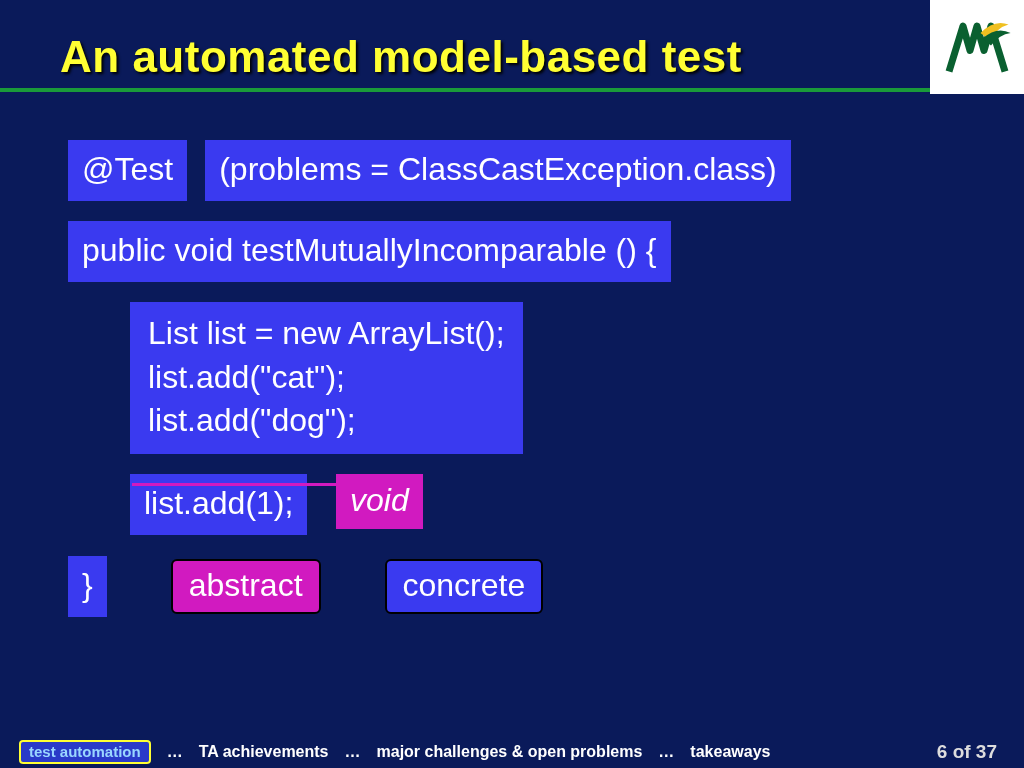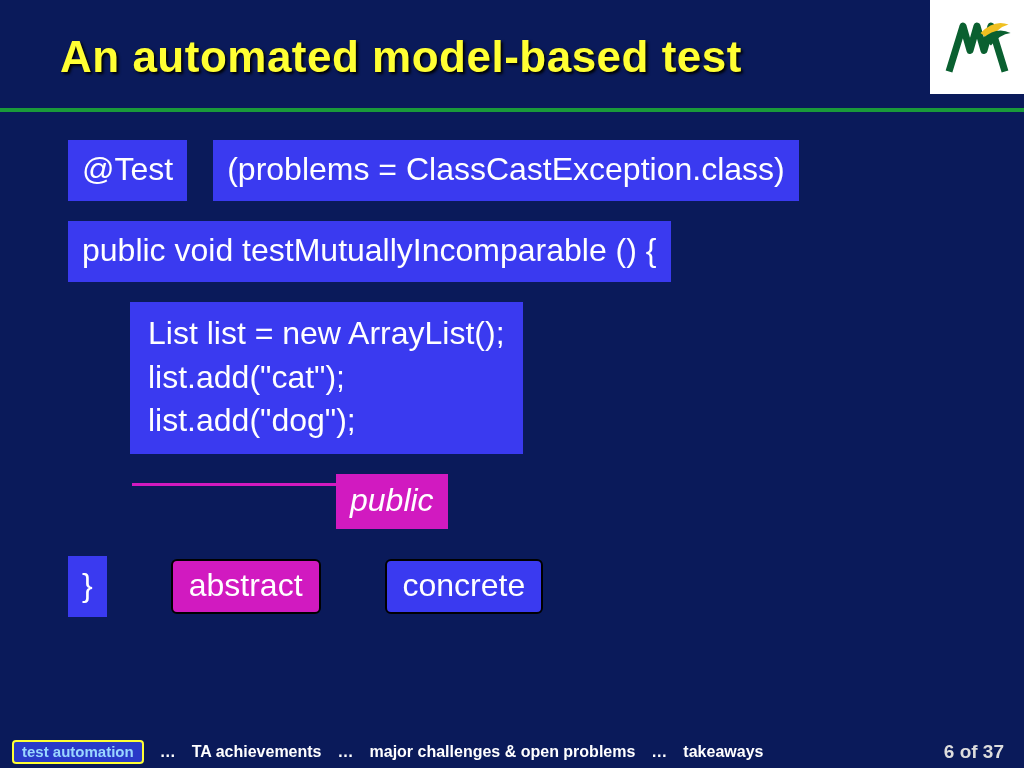--- a/index.html
+++ b/index.html
@@ -5,21 +5,21 @@
   * { margin: 0; padding: 0; box-sizing: border-box; }
   html, body { width: 1024px; height: 768px; overflow: hidden; }
   body {
     background: #0a1a5a;
     font-family: "Segoe UI", Arial, sans-serif;
     position: relative;
     color: #fff;
   }
   .header {
     position: relative;
-    height: 112px;
+    height: 92px;
     border-bottom: 4px solid #1a9a3a;
   }
   .title {
     font-size: 44px;
     font-weight: 600;
     color: #ffff33;
     text-shadow: 2px 2px 3px #000;
     padding: 32px 0 0 60px;
     letter-spacing: 0.5px;
   }
@@ -43,21 +43,21 @@
   }
   .box {
     background: #3a3af0;
     color: #fff;
     font-size: 32px;
     padding: 8px 14px 10px 14px;
     display: inline-block;
     line-height: 1.35;
   }
   .row { margin-left: 68px; margin-bottom: 20px; position: relative; }
-  .row1 { display: flex; gap: 26px; }
+  .row1 { display: flex; gap: 18px; }
   .indent { margin-left: 130px; }
   .row3 .box { padding: 10px 18px 12px 18px; }
   .row4wrap { position: relative; margin-left: 130px; margin-bottom: 22px; height: 60px; }
   .pinkpeek {
     position: absolute;
     background: #d11ac0;
     color: #fff;
     font-style: italic;
     font-size: 32px;
     padding: 8px 14px 10px 14px;
@@ -86,21 +86,21 @@
   .chip.concrete { background: #3a3af0; color: #fff; }
   .footer {
     position: absolute;
     bottom: 0;
     left: 0;
     right: 0;
     height: 32px;
     display: flex;
     align-items: center;
     gap: 16px;
-    padding: 0 12px;
+    padding: 0 19px;
     font-size: 16px;
     font-weight: 600;
     color: #fff;
   }
   .footer .tab {
     background: #2a3ac8;
     border: 2px solid #ffff33;
     border-radius: 4px;
     padding: 1px 8px 2px 8px;
     color: #9ad6ff;
@@ -149,21 +149,22 @@
 
   <div class="row indent row3">
     <span class="box">
       <span>List list = new ArrayList();</span><br>
       <span>list.add("cat");</span><br>
       <span>list.add("dog");</span>
     </span>
   </div>
 
   <div class="row4wrap">
-    <span class="pinkpeek">public</span>
+    <span class="pinkpeek">void</span>
+    <span class="box row4front">list.add(1);</span>
   </div>
 
 
   <div class="row6">
     <span class="box">}</span>
     <span class="chip abstract">abstract</span>
     <span class="chip concrete">concrete</span>
   </div>
 
 </div>

